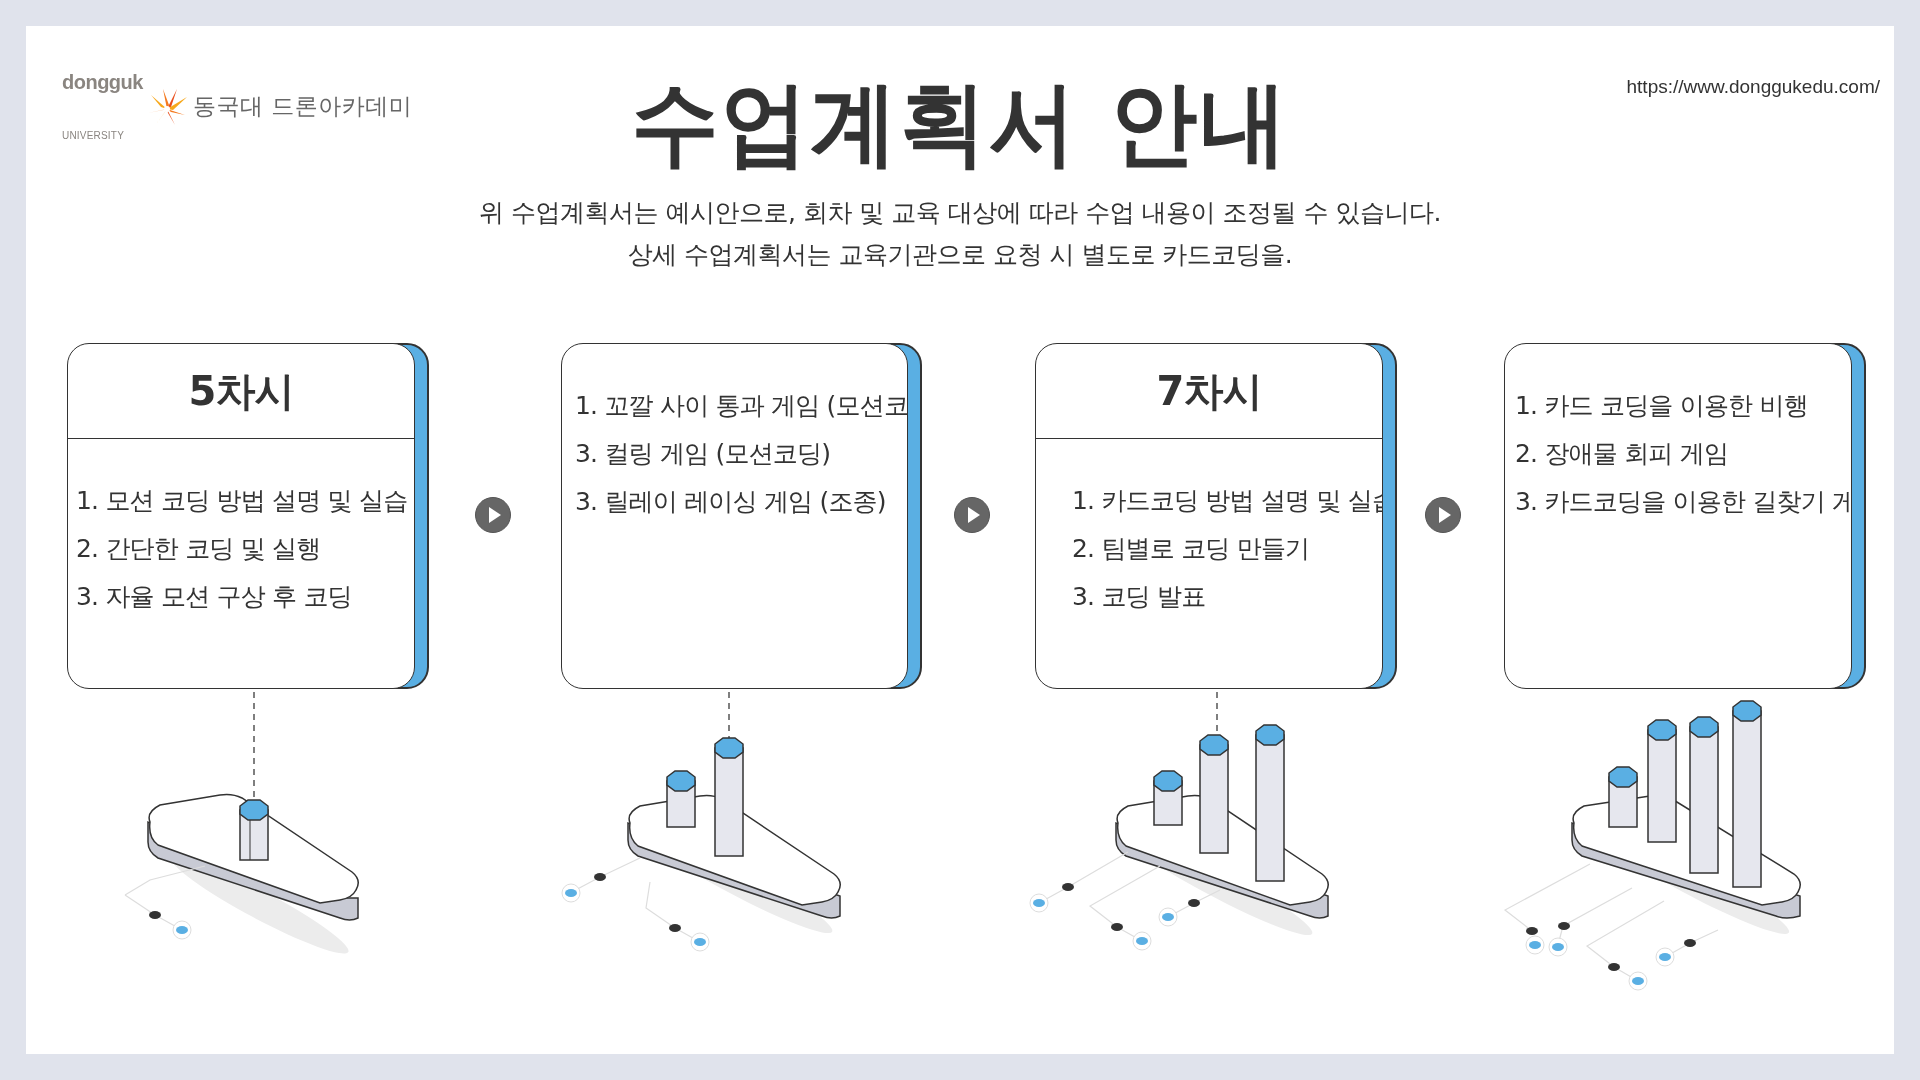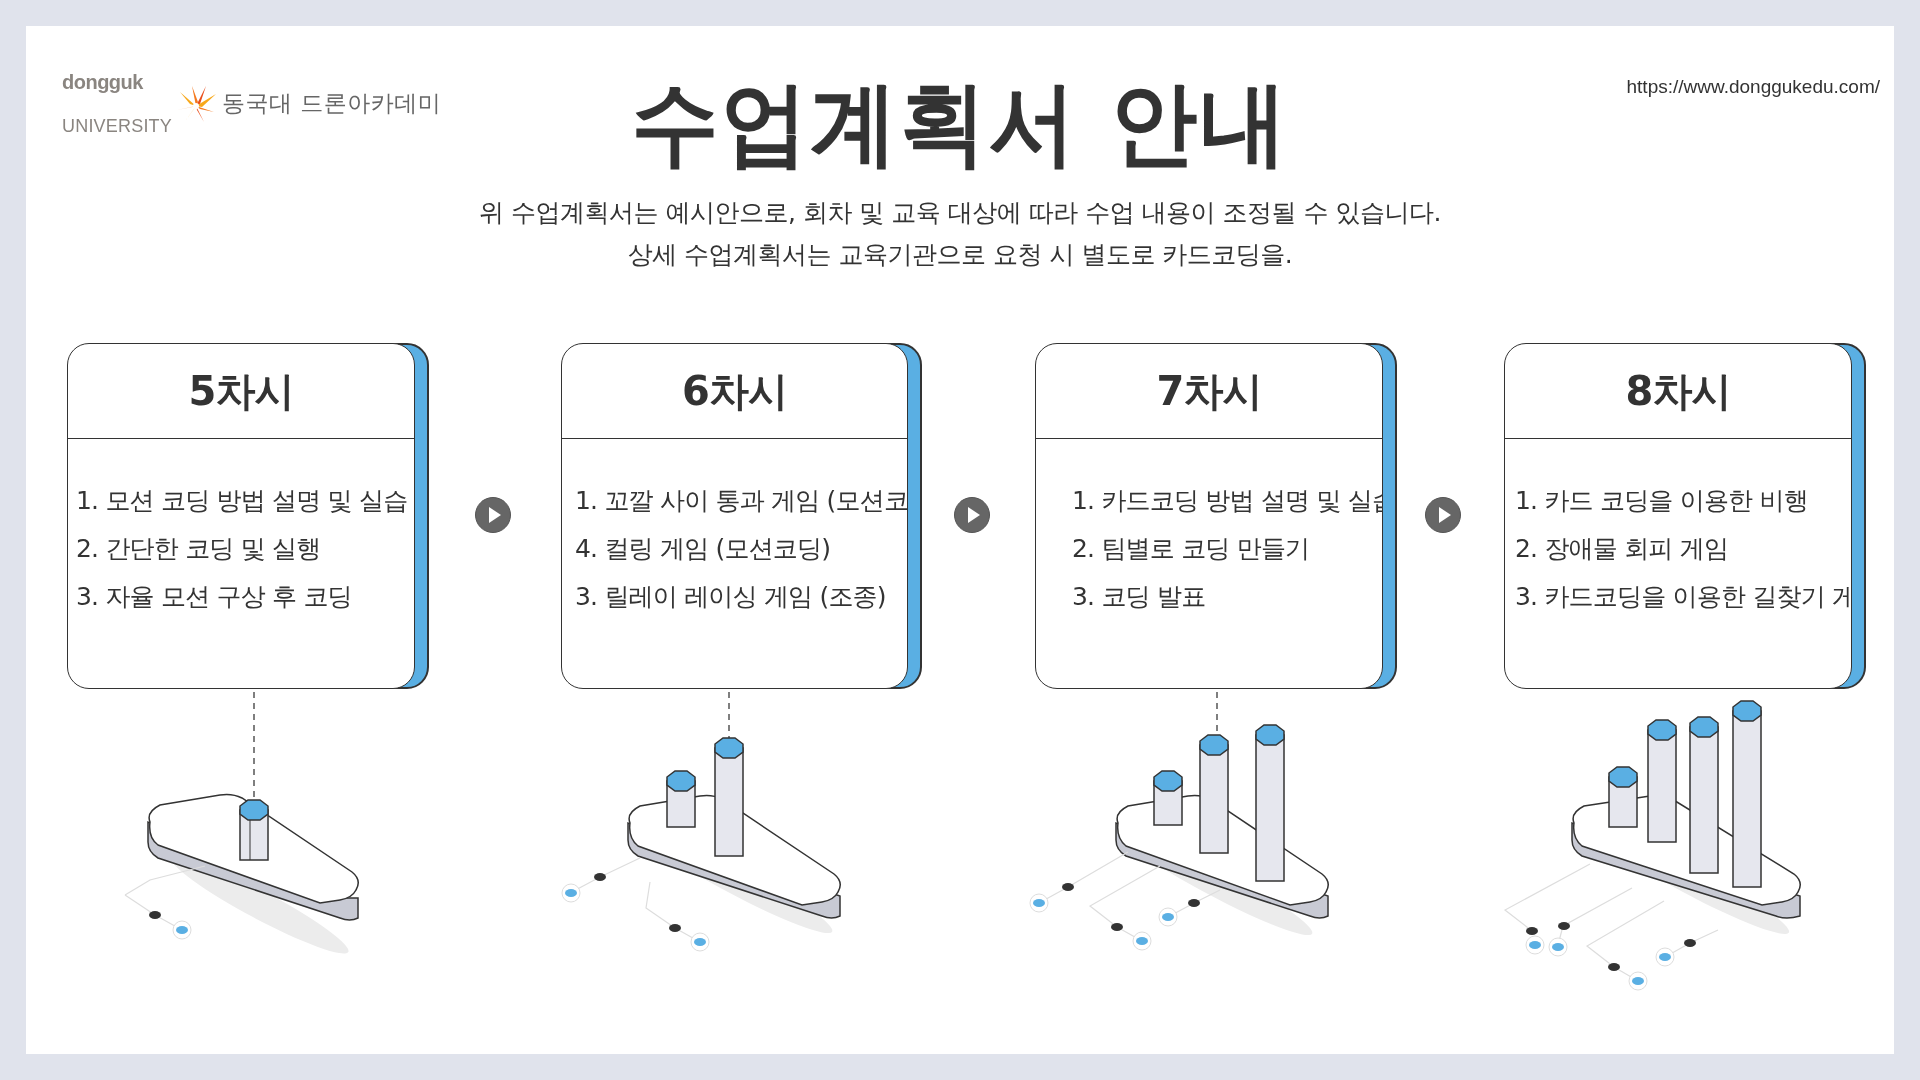--- a/index.html
+++ b/index.html
@@ -2,21 +2,21 @@
 <html><head>
 <meta charset="utf-8">
 <style>
   * { box-sizing: border-box; margin: 0; padding: 0; }
   html, body { width: 1920px; height: 1080px; overflow: hidden; }
   body { background: #e0e3ec; font-family: "DejaVu Sans", "Liberation Sans", sans-serif; color: #333; position: relative; }
   .panel { position: absolute; left: 26px; top: 26px; width: 1868px; height: 1028px; background: #ffffff; }
   .logo { position: absolute; left: 62px; top: 72px; display: flex; align-items: center; }
   .logo-word { display: flex; flex-direction: column; line-height: 1; gap: 24px; }
   .logo-dongguk { font-family: "Liberation Sans", sans-serif; font-weight: 700; font-size: 20px; color: #8a8580; letter-spacing: -0.5px; }
-  .logo-univ { font-family: "Liberation Sans", sans-serif; font-size: 18px; color: #8a8580; letter-spacing: 0.2px; margin-top: 1px; }
+  .logo-univ { font-family: "Liberation Sans", sans-serif; font-size: 10px; color: #8a8580; letter-spacing: 0.2px; margin-top: 15px; }
   .logo-mark { width: 44px; height: 44px; margin: 0 4px 0 2px; }
   .logo-text { font-size: 23px; color: #666; letter-spacing: 0.5px; }
   .url { position: absolute; right: 40px; top: 76px; font-family: "Liberation Sans", sans-serif; font-size: 19px; color: #333; }
   .title { position: absolute; left: 0; width: 1920px; top: 62px; text-align: center; font-size: 92px; font-weight: 900; color: #333; letter-spacing: 2px; font-family: "DejaVu Sans", sans-serif; transform: scaleX(0.95); }
   .subtitle { position: absolute; left: 0; width: 1920px; top: 192px; text-align: center; font-size: 25px; color: #333; line-height: 42px; letter-spacing: -0.5px; }
   .card { position: absolute; top: 343px; height: 346px; }
   .card-edge { position: absolute; top: 0; bottom: 0; right: 0; width: 40px; background: #5aafe3; border: 2px solid #333; border-radius: 0 22px 22px 0; }
   .card-body { position: absolute; top: 0; left: 0; bottom: 0; right: 14px; background: #fff; border: 1.5px solid #333; border-radius: 22px; overflow: hidden; }
   .card-head { height: 95px; border-bottom: 1.5px solid #333; display: flex; align-items: center; justify-content: center; font-size: 40px; font-weight: 900; color: #333; letter-spacing: -1px; }
   .card-list { list-style: none; padding-top: 38px; }
@@ -67,45 +67,43 @@
       <li>1. 모션 코딩 방법 설명 및 실습</li>
       <li>2. 간단한 코딩 및 실행</li>
       <li>3. 자율 모션 구상 후 코딩</li>
     </ul>
   </div>
 </div>
 
 <div class="card" style="left:561px; width:361px;">
   <div class="card-edge"></div>
   <div class="card-body">
-    <div class="card-head">6차시</div>
     <ul class="card-list" style="padding-left:13px;">
       <li>1. 꼬깔 사이 통과 게임 (모션코딩)</li>
-      <li>4. 컬링 게임 (모션코딩)</li>
+      <li>3. 컬링 게임 (모션코딩)</li>
       <li>3. 릴레이 레이싱 게임 (조종)</li>
     </ul>
   </div>
 </div>
 
 <div class="card" style="left:1035px; width:362px;">
   <div class="card-edge"></div>
   <div class="card-body">
     <div class="card-head">7차시</div>
     <ul class="card-list" style="padding-left:36px;">
       <li>1. 카드코딩 방법 설명 및 실습</li>
       <li>2. 팀별로 코딩 만들기</li>
       <li>3. 코딩 발표</li>
     </ul>
   </div>
 </div>
 
 <div class="card" style="left:1504px; width:362px;">
   <div class="card-edge"></div>
   <div class="card-body">
-    <div class="card-head">8차시</div>
     <ul class="card-list" style="padding-left:10px;">
       <li>1. 카드 코딩을 이용한 비행</li>
       <li>2. 장애물 회피 게임</li>
       <li>3. 카드코딩을 이용한 길찾기 게임</li>
     </ul>
   </div>
 </div>
 
 <div class="play" style="left:475px; top:497px;"></div>
 <div class="play" style="left:954px; top:497px;"></div>

